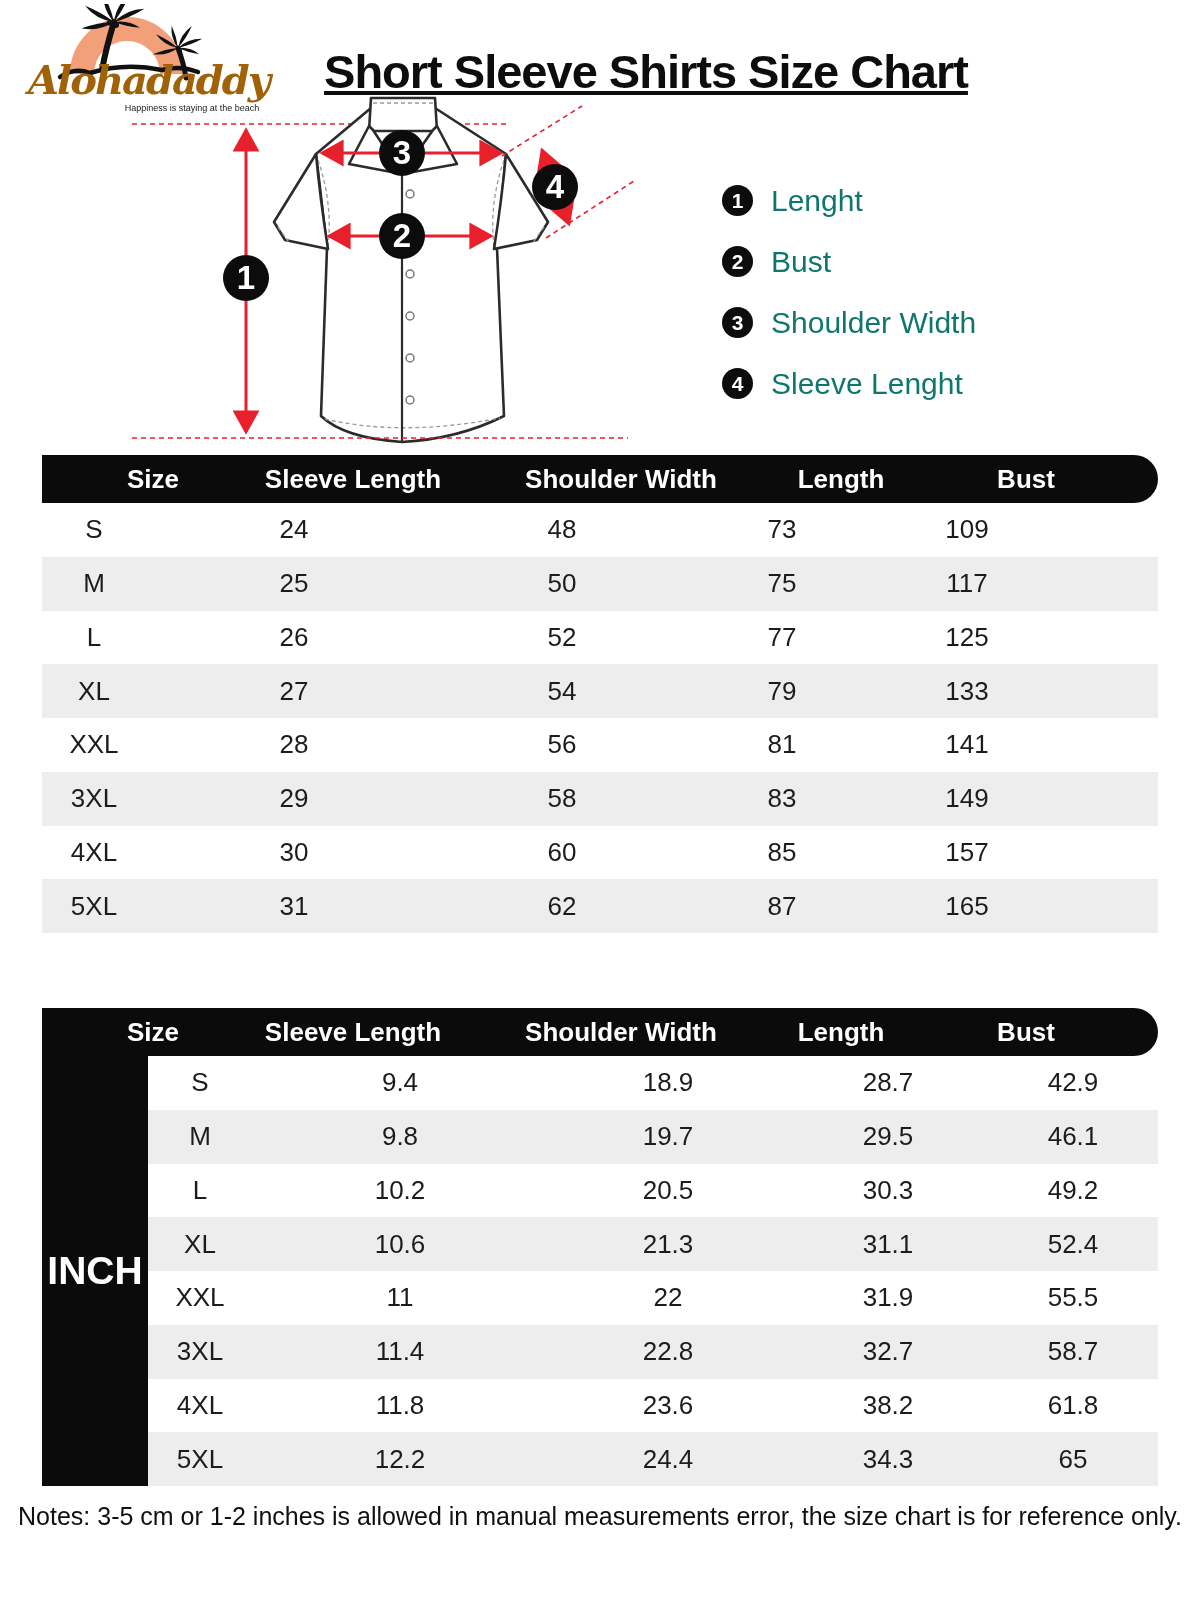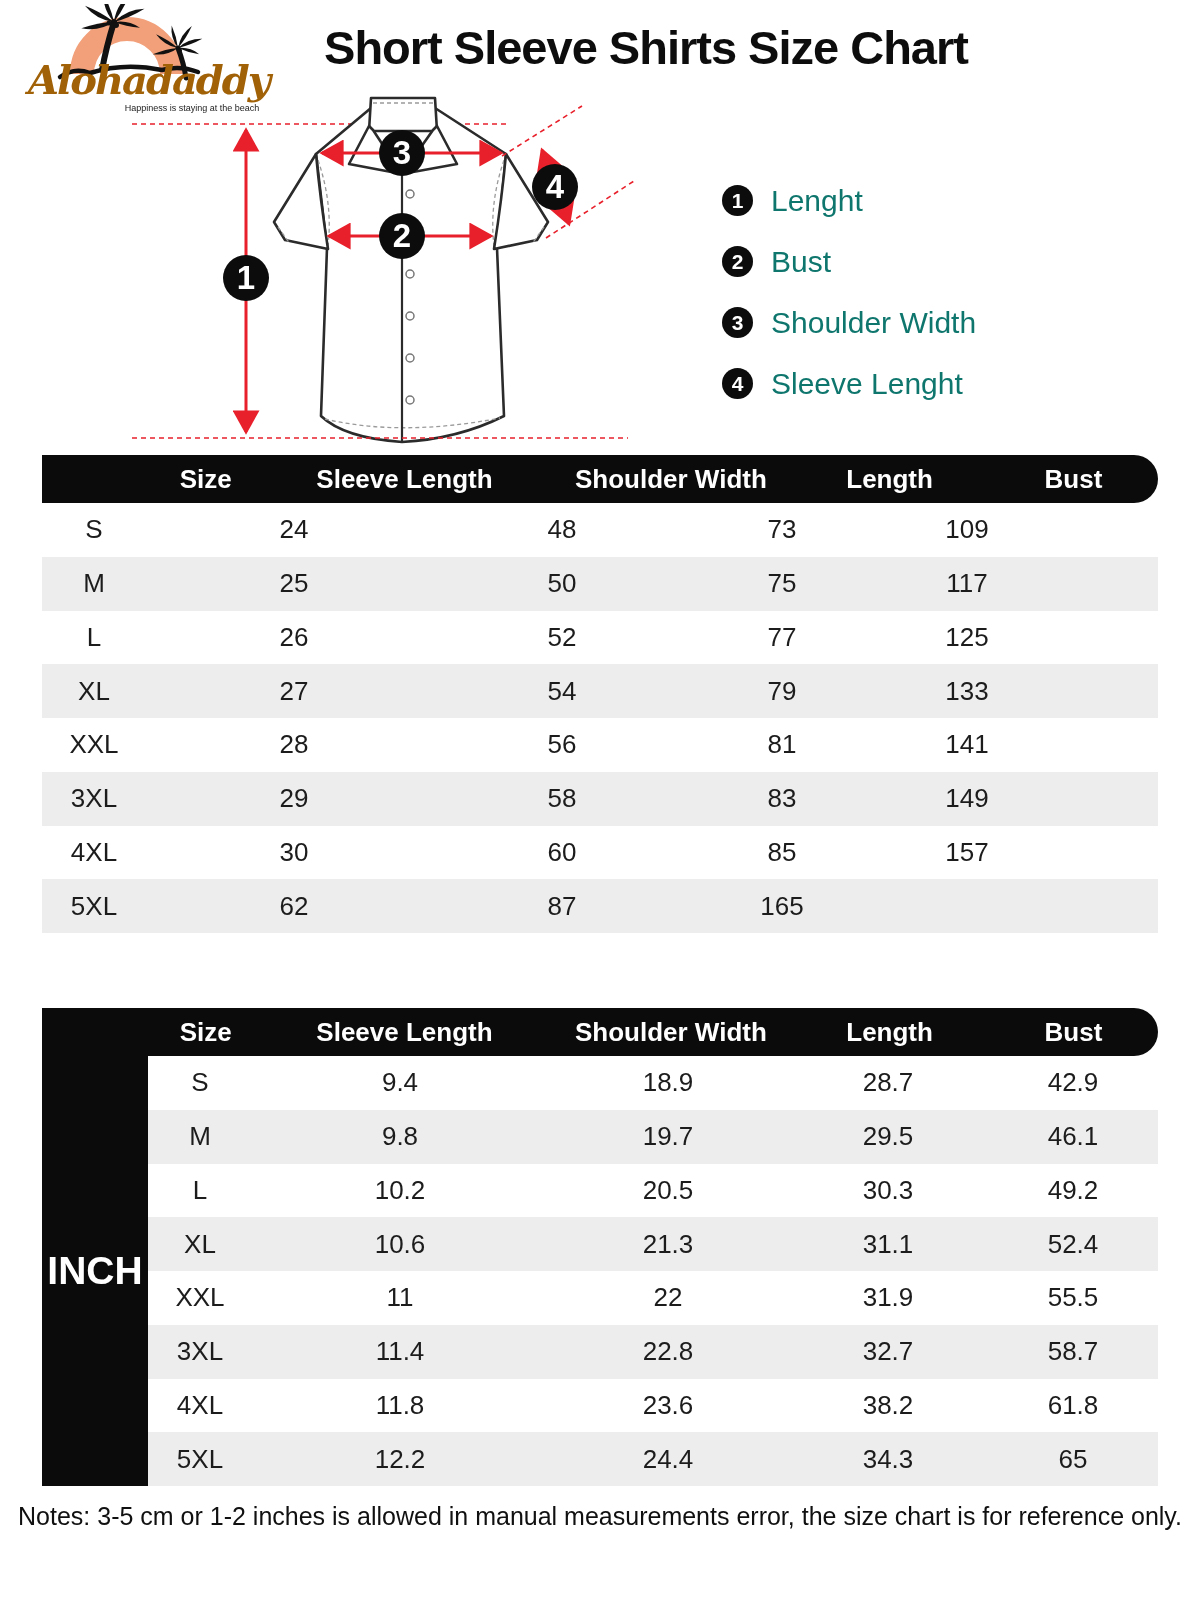--- a/index.html
+++ b/index.html
@@ -24,23 +24,23 @@
     font-family:"DejaVu Serif",serif;font-style:italic;font-weight:bold;
     font-size:40px;letter-spacing:-2px;color:#a16207;white-space:nowrap;
   }
   .tagline{
     position:absolute;top:99px;left:0;width:100%;padding-left:88px;
     text-align:center;font-size:9px;color:#222;white-space:nowrap;
   }
 
   
   .title{
-    position:absolute;top:20px;left:0;width:100%;padding-left:92px;
+    position:absolute;top:44px;left:0;width:100%;padding-left:92px;
     text-align:center;font-size:47px;font-weight:bold;color:#0d0d0d;
-    letter-spacing:-1px;white-space:nowrap;
+    letter-spacing:-1px;white-space:nowrap;text-decoration:underline;
   }
 
   
   svg.diagram{position:absolute;left:118px;top:86px;width:522px;height:372px;}
   .cloth{fill:#fff;stroke:#2b2b2b;stroke-width:2.6;stroke-linejoin:round;}
   .stitch{fill:none;stroke:#9a9a9a;stroke-width:1.3;stroke-dasharray:4 3;}
   .seam{stroke:#2b2b2b;stroke-width:2.2;}
   .buttons circle{fill:#fff;stroke:#777;stroke-width:1.5;}
   .rdash{stroke:var(--red);stroke-width:1.6;stroke-dasharray:5 4;fill:none;}
   .rarrow{stroke:var(--red);stroke-width:3;}
@@ -58,21 +58,21 @@
     flex:0 0 31px;
   }
   .leg-label{font-size:30px;color:#0f766e;white-space:nowrap;}
 
   
   .table-wrap{position:absolute;left:42px;width:1116px;}
   .table-cm{top:455px;}
   .table-inch{top:1008px;}
   .t-header{
     height:48px;background:var(--tblack);border-radius:0 24px 24px 0;
-    display:flex;align-items:center;padding-left:112px;
+    display:flex;align-items:center;padding-left:59px;
     color:#fff;font-weight:bold;font-size:26px;
   }
   .t-body{display:flex;}
   .t-band{
     width:106px;background:var(--tblack);color:#fff;font-weight:bold;
     display:flex;align-items:center;justify-content:center;letter-spacing:0px;
   }
   .table-cm .t-band{font-size:48px;}
   .table-inch .t-band{font-size:39px;}
   .t-rows{flex:1;}
@@ -265,20 +265,21 @@
         </div>
         <div class="t-row">
           <div class="t-cell">4XL</div>
           <div class="t-cell">30</div>
           <div class="t-cell">60</div>
           <div class="t-cell">85</div>
           <div class="t-cell">157</div>
         </div>
         <div class="t-row">
           <div class="t-cell">5XL</div>
+          <div class="t-cell">31</div>
           <div class="t-cell">62</div>
           <div class="t-cell">87</div>
           <div class="t-cell">165</div>
         </div>
       </div>
   </div>
 </div>
 
 <div class="table-wrap table-inch">
   <div class="t-header">

